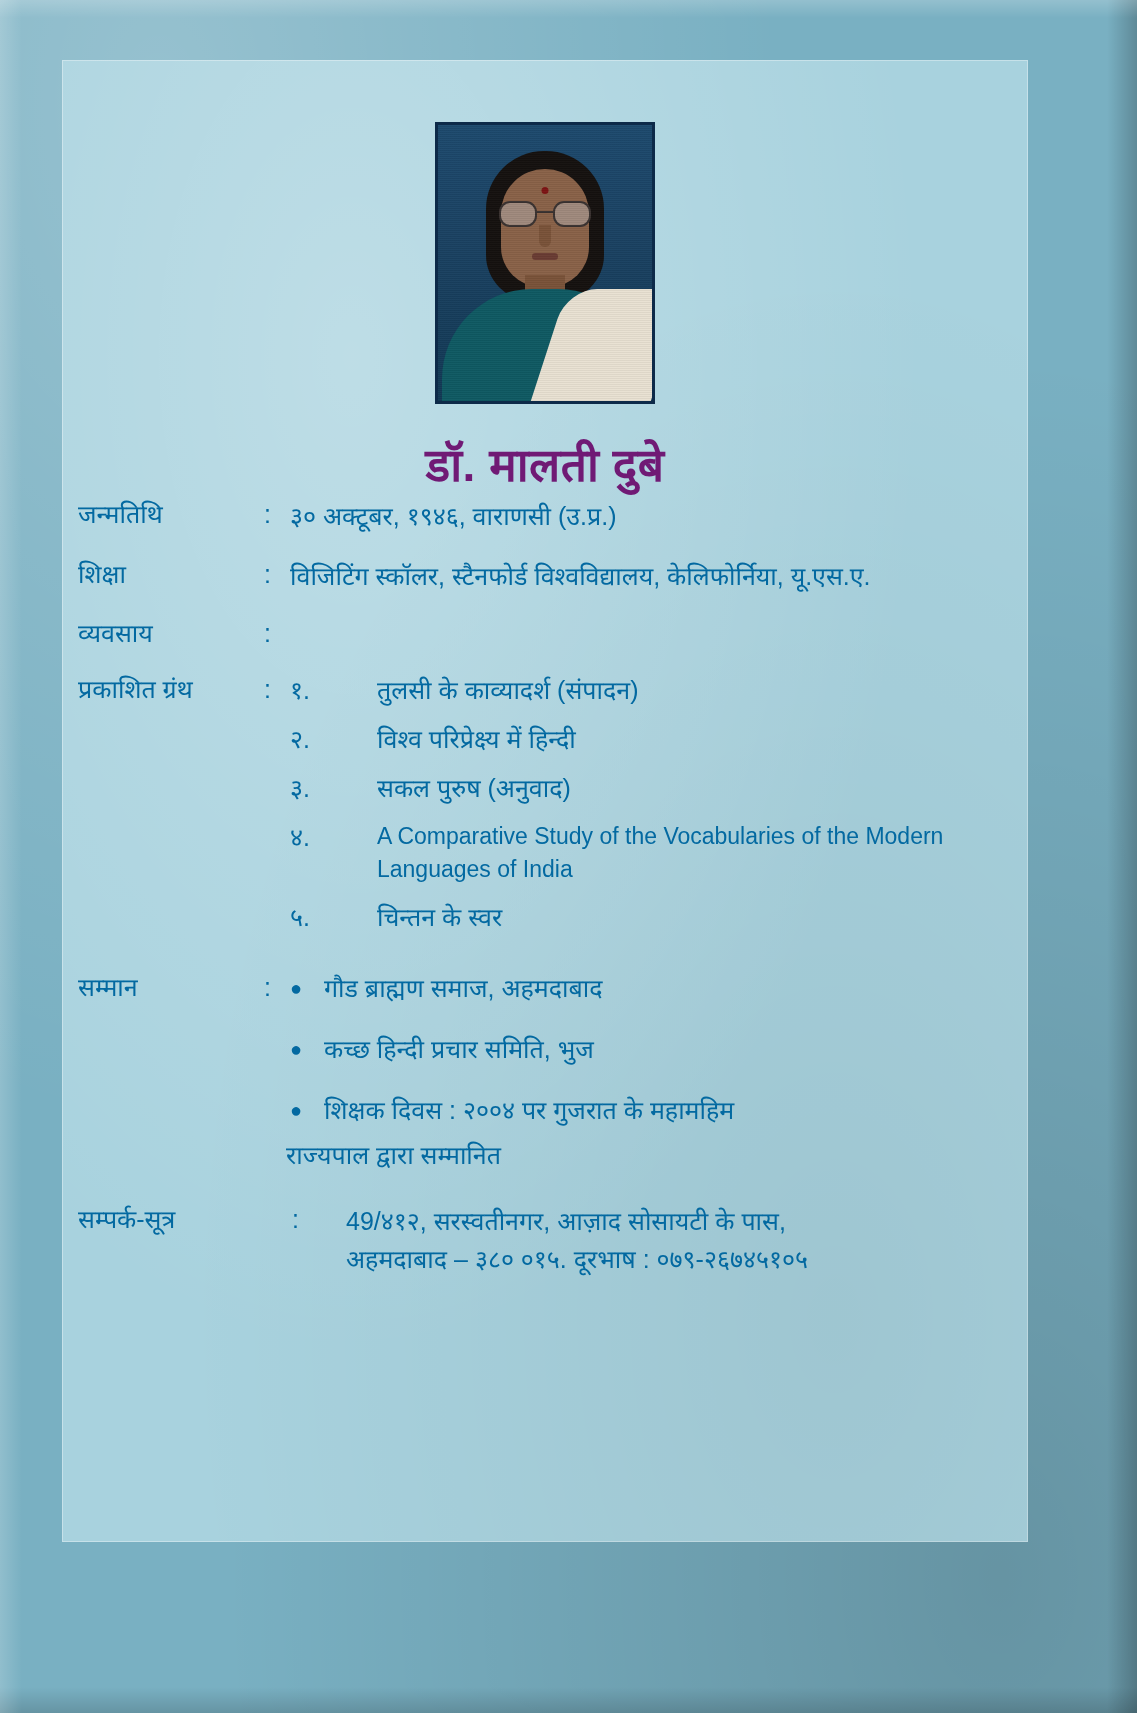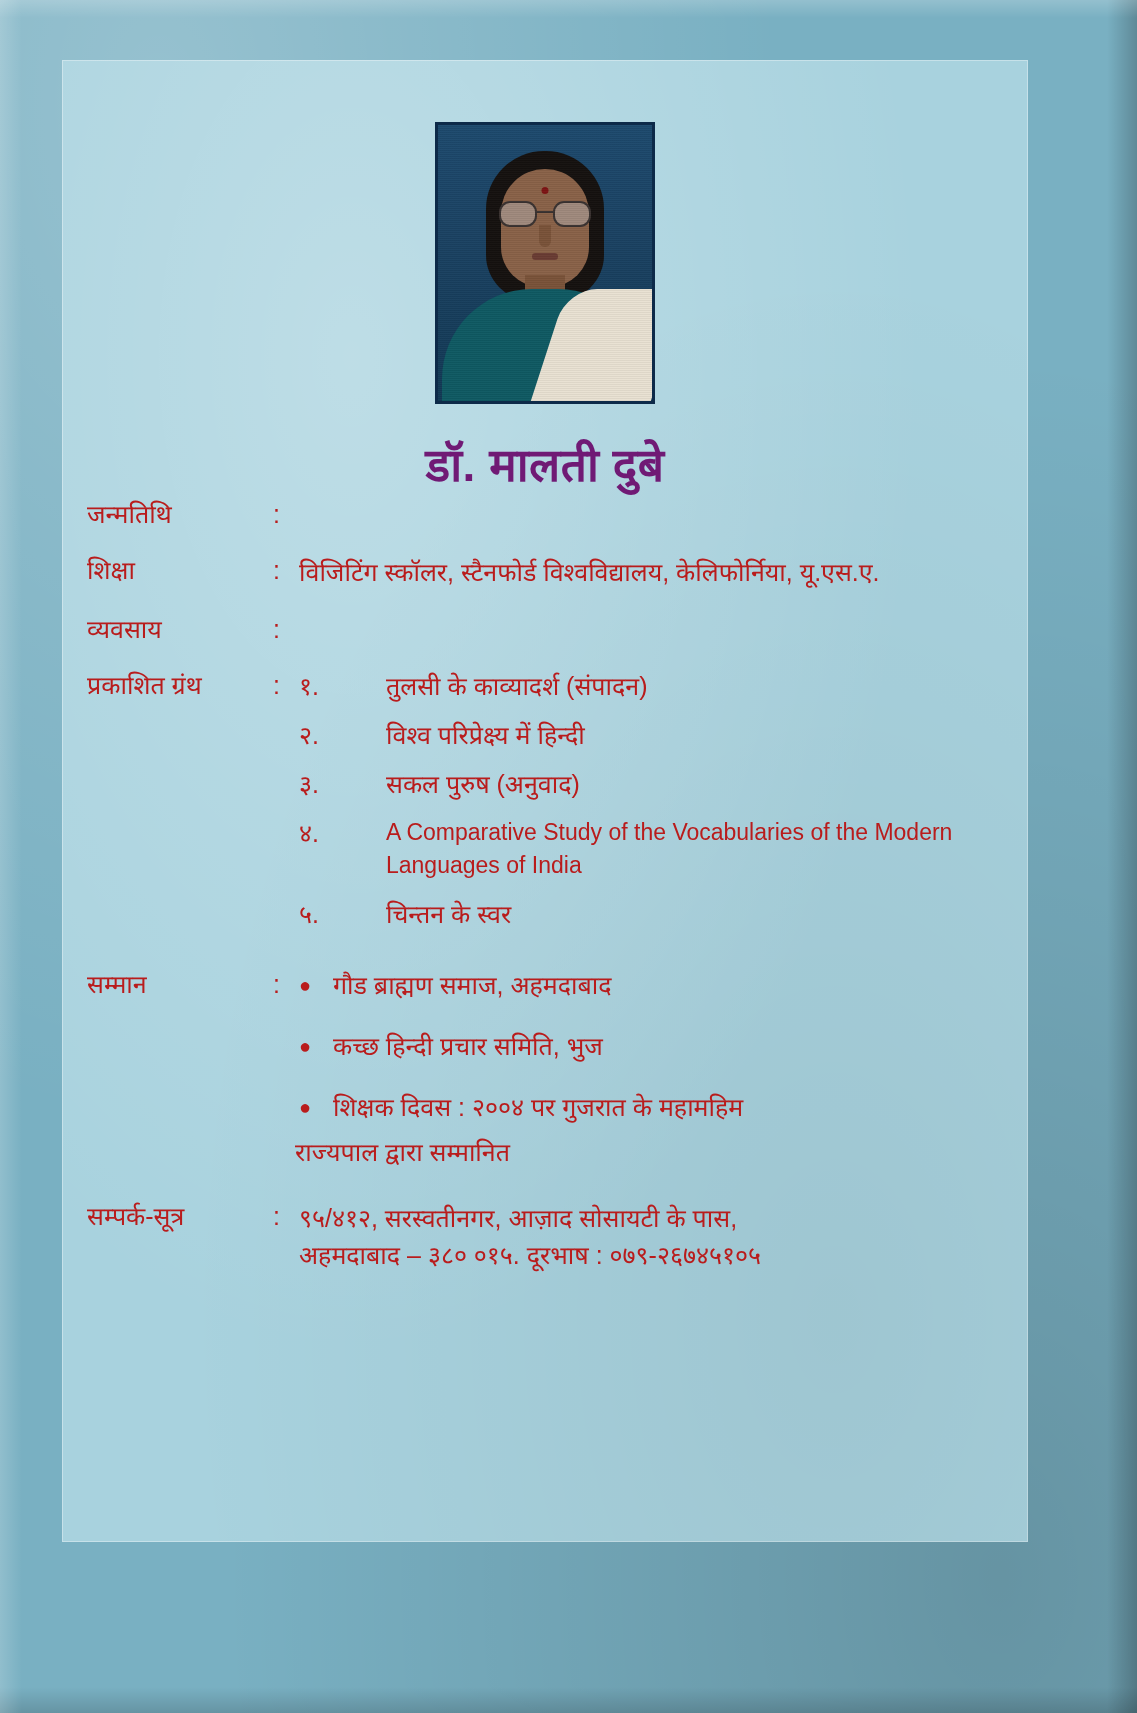--- a/index.html
+++ b/index.html
@@ -138,24 +138,24 @@
     font-family: "Liberation Sans", sans-serif;
     font-size: 46px;
     font-weight: bold;
     color: #701a75;
     letter-spacing: 0.5px;
   }
 
   
   .info {
     position: absolute;
-    left: 25px;
+    left: 16px;
     right: 22px;
     top: 438px;
-    color: #b91c1c;
+    color: #0369a1;
   }
   .row {
     display: flex;
     align-items: flex-start;
     margin-bottom: 22px;
   }
   .label {
     width: 186px;
     flex: 0 0 186px;
     font-size: 25px;
@@ -220,21 +220,21 @@
     font-size: 20px;
     line-height: 1.7;
   }
   .honours .txt { flex: 1 1 auto; }
   .honour-tail {
     font-size: 25px;
     line-height: 1.4;
     margin: -16px 0 8px -4px;
   }
 
-  .row.contact { margin-bottom: 2px; }
+  .row.contact { margin-bottom: 2px; gap: 28px; }
 </style>
 </head>
 <body>
 
 <div class="jacket"></div>
 
 <div class="panel">
 
   <div class="photo-wrap">
     <div class="photo">
@@ -256,20 +256,23 @@
     </div>
   </div>
 
   <div class="author-name">डॉ. मालती दुबे</div>
 
   <div class="info">
 
     <div class="row">
       <div class="label">जन्मतिथि</div>
       <div class="colon">:</div>
+      <div class="value">
+        <span class="line">३० अक्टूबर, १९४६, वाराणसी (उ.प्र.)</span>
+      </div>
     </div>
 
     <div class="row">
       <div class="label">शिक्षा</div>
       <div class="colon">:</div>
       <div class="value">
         <span class="line">विजिटिंग स्कॉलर, स्टैनफोर्ड विश्वविद्यालय, केलिफोर्निया, यू.एस.ए.</span>
       </div>
     </div>
 
@@ -326,19 +329,19 @@
           </li>
         </ul>
         <div class="honour-tail">राज्यपाल द्वारा सम्मानित</div>
       </div>
     </div>
 
     <div class="row contact">
       <div class="label">सम्पर्क-सूत्र</div>
       <div class="colon">:</div>
       <div class="value">
-        <span class="line">९५/४१२, सरस्वतीनगर, आज़ाद सोसायटी के पास,</span>
+        <span class="line">49/४१२, सरस्वतीनगर, आज़ाद सोसायटी के पास,</span>
         <span class="line">अहमदाबाद – ३८० ०१५. दूरभाष : ०७९-२६७४५१०५</span>
       </div>
     </div>
 
   </div>
 </div>
 
 </body></html>

